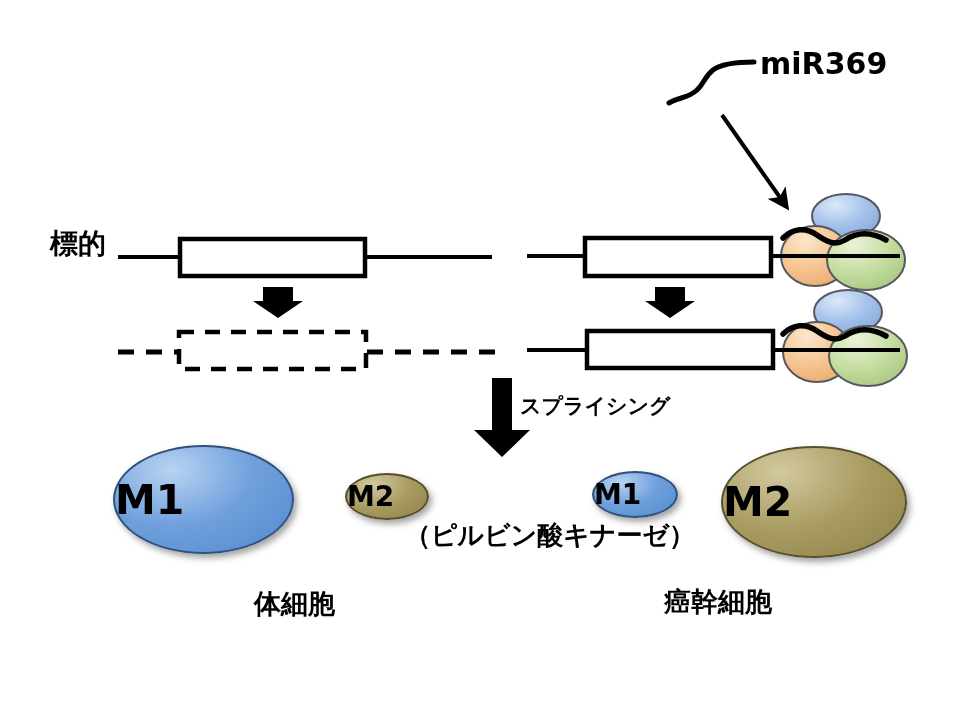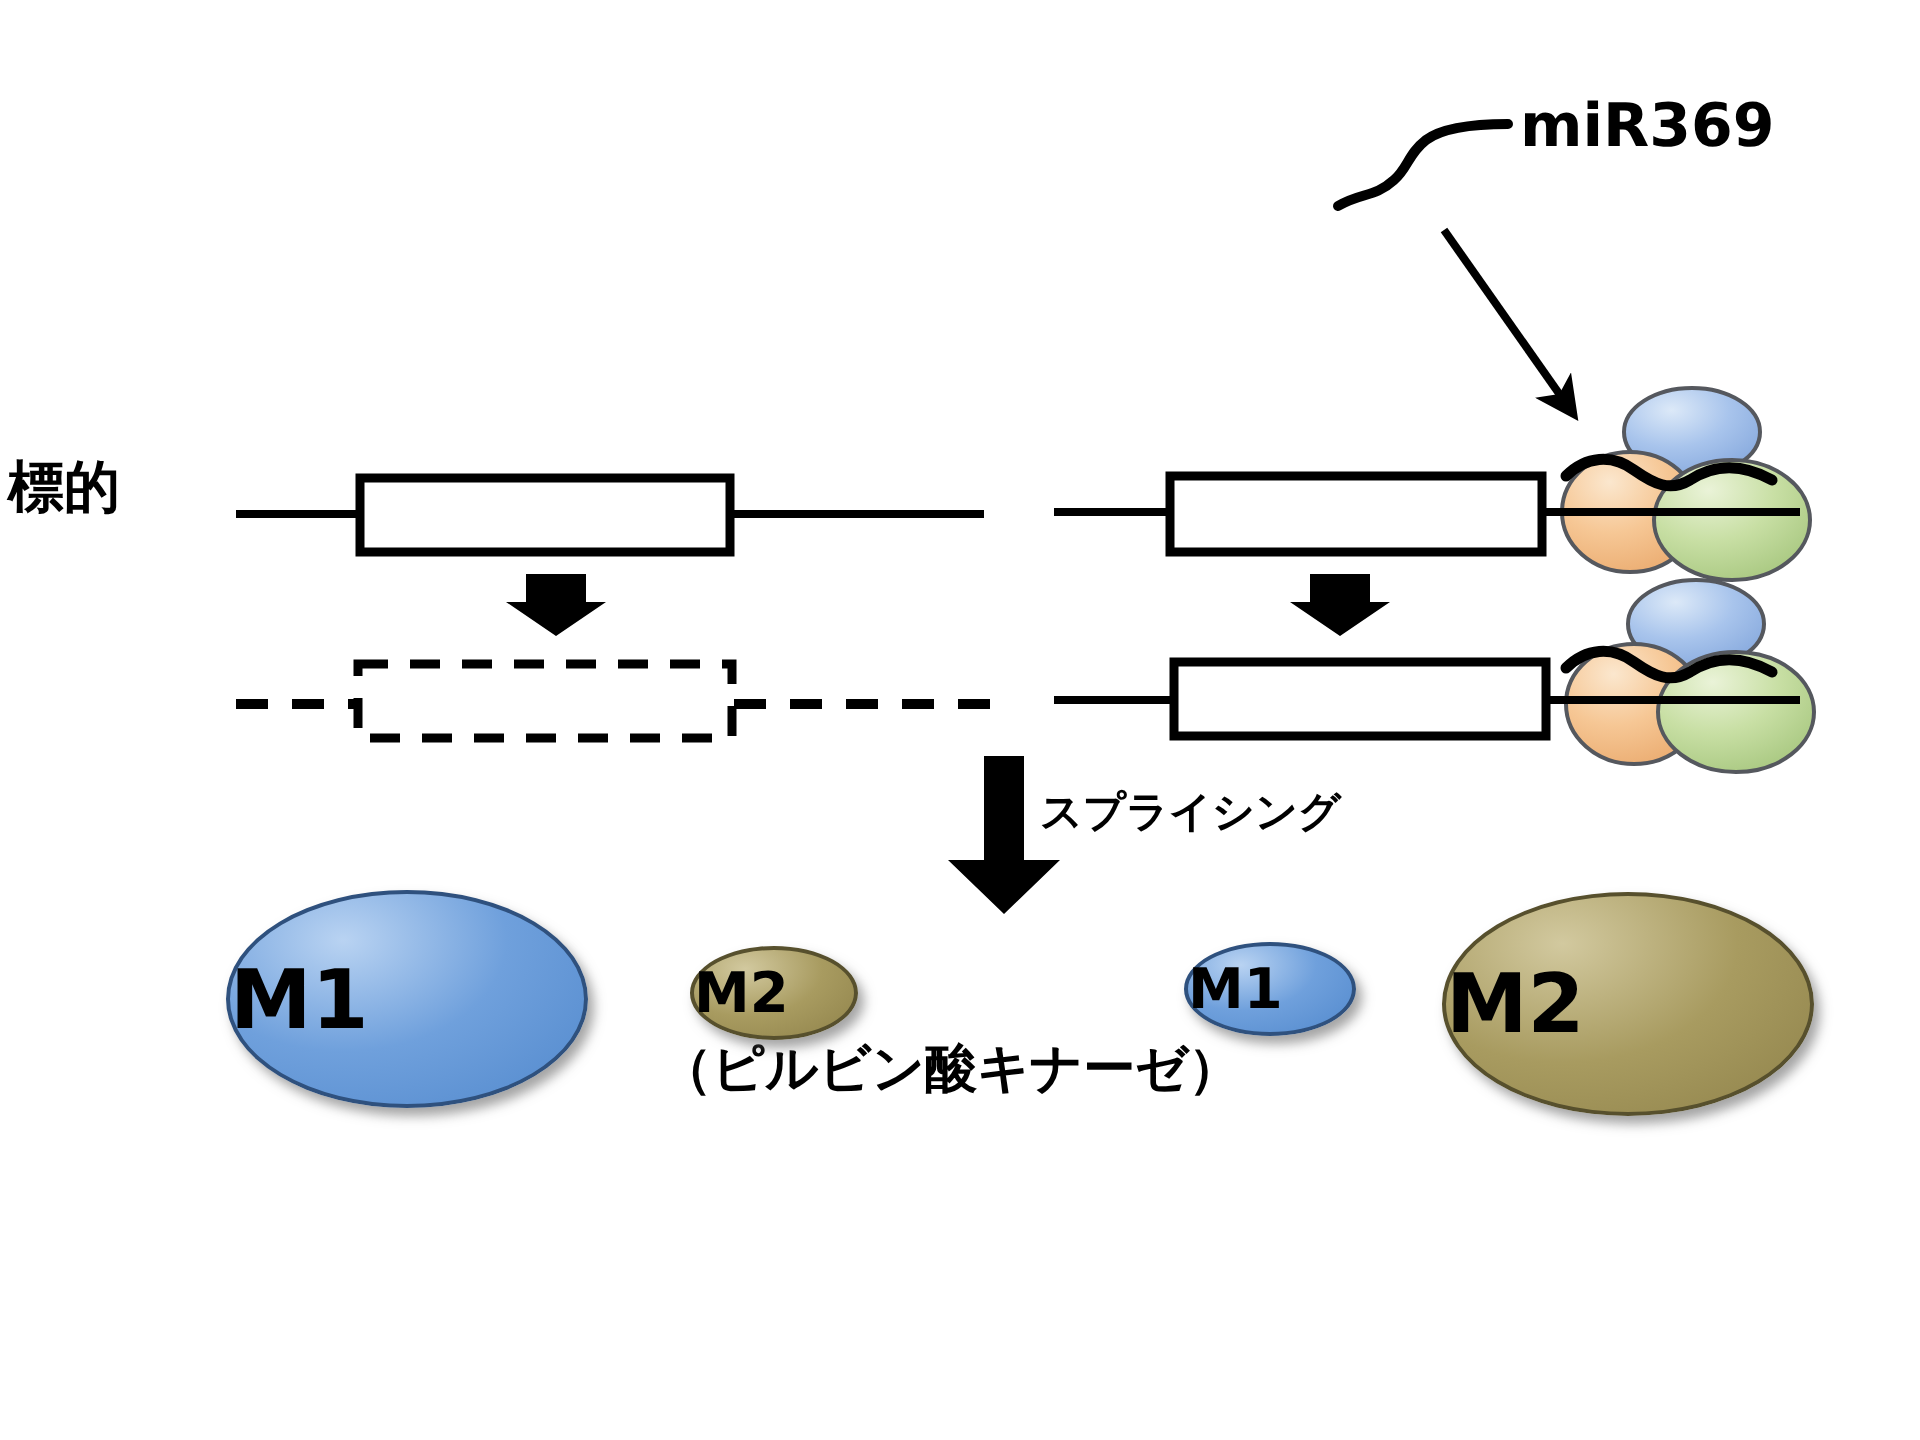--- a/index.html
+++ b/index.html
@@ -20,21 +20,21 @@
   #diagram-svg {
     position: absolute;
     left: 0; top: 0;
   }
   .label {
     position: absolute;
     color: #000;
     font-weight: bold;
     white-space: nowrap;
   }
-  .label-center { text-align: left; white-space: normal; }
+  .label-center { text-align: right; white-space: normal; }
   .oval {
     position: absolute;
     border-radius: 50%;
     display: flex;
     align-items: center;
     justify-content: flex-start;
     font-weight: bold;
     color: #000;
   }
   .oval-blue {
@@ -118,21 +118,23 @@
   <div class="label label-center" style="left:4px; top:226px; width:102px; font-size:28px; line-height:35px;">
     <div>標的</div>
   </div>
 
   <div class="label" style="left:520px; top:392px; font-size:21px;">スプライシング</div>
 
   <div class="label label-center" style="left:330px; top:521px; width:365px; font-size:26px; line-height:29px;">
     <div>（ピルビン酸キナーゼ）</div>
   </div>
 
+  <div class="label" style="left:254px; top:586px; font-size:27px;">体細胞</div>
 
+  <div class="label" style="left:664px; top:584px; font-size:27px;">癌幹細胞</div>
 
   <div class="oval oval-blue oval-large" style="left:113px; top:445px; width:177px; height:105px;">
     <span>M1</span>
   </div>
 
   <div class="oval oval-olive oval-small" style="left:345px; top:473px; width:80px; height:43px;">
     <span>M2</span>
   </div>
 
   <div class="oval oval-blue oval-small" style="left:592px; top:471px; width:82px; height:43px;">

